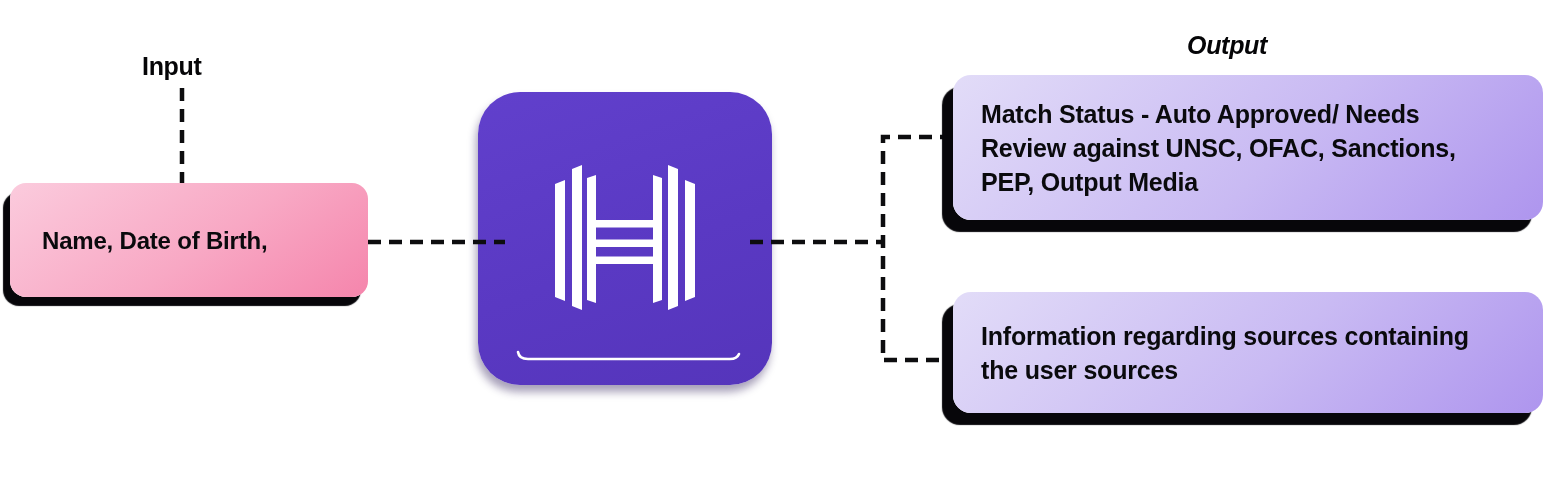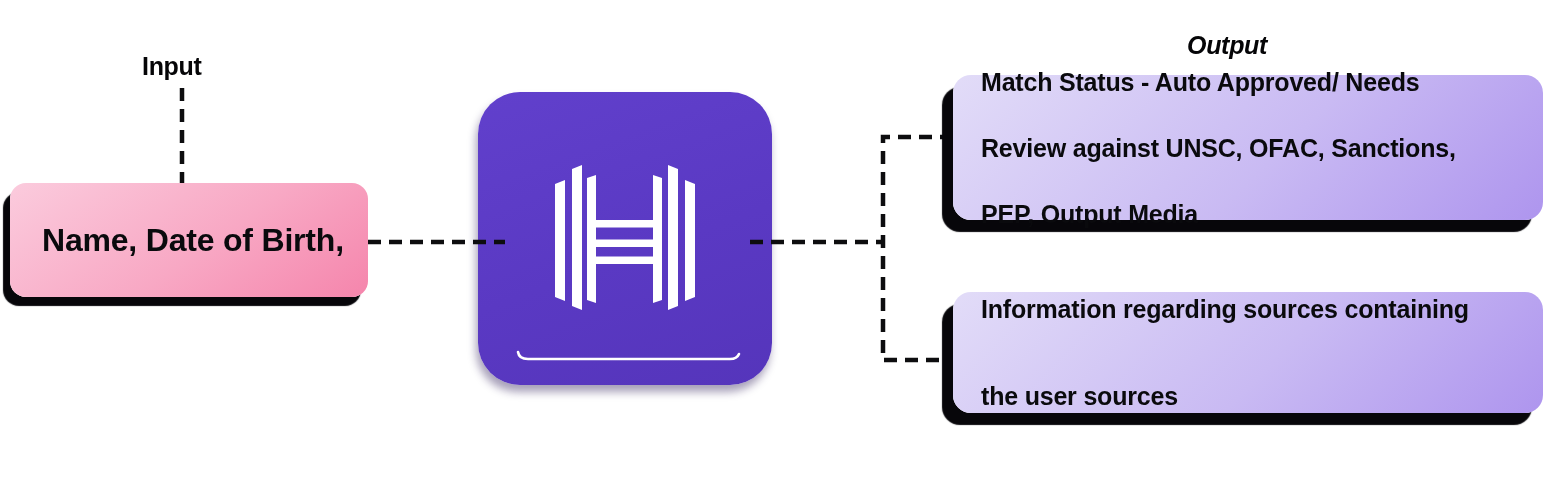--- a/index.html
+++ b/index.html
@@ -15,43 +15,43 @@
   .label-output{left:1187px;top:31px;font-style:italic;}
   .card{
     position:absolute;display:flex;flex-direction:column;justify-content:center;
     font-weight:700;letter-spacing:-0.2px;color:#0a0a0d;
   }
   .card .line{white-space:nowrap;}
   .input-card{
     left:10px;top:183px;width:358px;height:114px;border-radius:16px;
     background:linear-gradient(145deg,#fbcbdd 0%,#f8a8c4 55%,#f585ac 100%);
     box-shadow:-7px 9px 1px #07060a;
-    padding-left:32px;font-size:32px;line-height:37px;
+    padding-left:32px;font-size:24px;line-height:37px;
     box-sizing:border-box;
   }
   .output-card{
     left:953px;width:590px;border-radius:18px;
     background:linear-gradient(135deg,#e2dcf8 0%,#c9baf3 55%,#ae95ee 100%);
     box-shadow:-11px 12px 1px #07060a;
     padding-left:28px;font-size:25px;line-height:34px;
     box-sizing:border-box;
   }
   .output-card-1{top:75px;height:145px;}
-  .output-card-2{top:292px;height:121px;justify-content:space-between;}
+  .output-card-2{top:292px;height:121px;}
   .logo-tile{
     position:absolute;left:478px;top:92px;width:294px;height:293px;border-radius:42px;
     background:linear-gradient(160deg,#6140cc 0%,#5a39c3 55%,#5535bb 100%);
     box-shadow:-2px 7px 9px rgba(35,18,80,0.4);
     z-index:1;
   }
   .logo-tile svg{position:absolute;left:0;top:0;}
   .connectors{position:absolute;left:0;top:0;z-index:2;pointer-events:none;}
   .connectors path{stroke:#0d0d0f;stroke-width:4.5;fill:none;stroke-dasharray:13 8;}
   .cards-layer{position:absolute;left:0;top:0;width:100%;height:100%;z-index:3;pointer-events:none;}
-  .cards-layer .card{pointer-events:auto;gap:32px;}
+  .cards-layer .card{pointer-events:auto;}
 </style>
 </head>
 <body>
 
 <div class="canvas">
 
   <div class="flow-label label-input">Input</div>
   <div class="flow-label label-output">Output</div>
 
   <div class="logo-tile">

